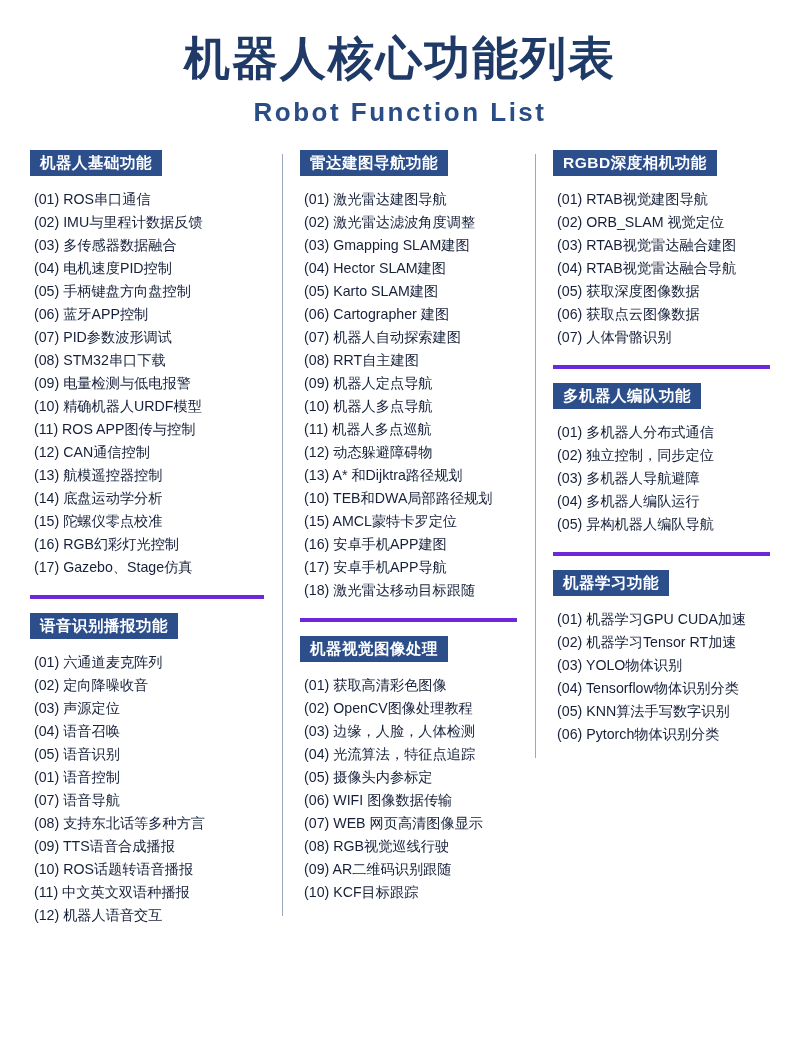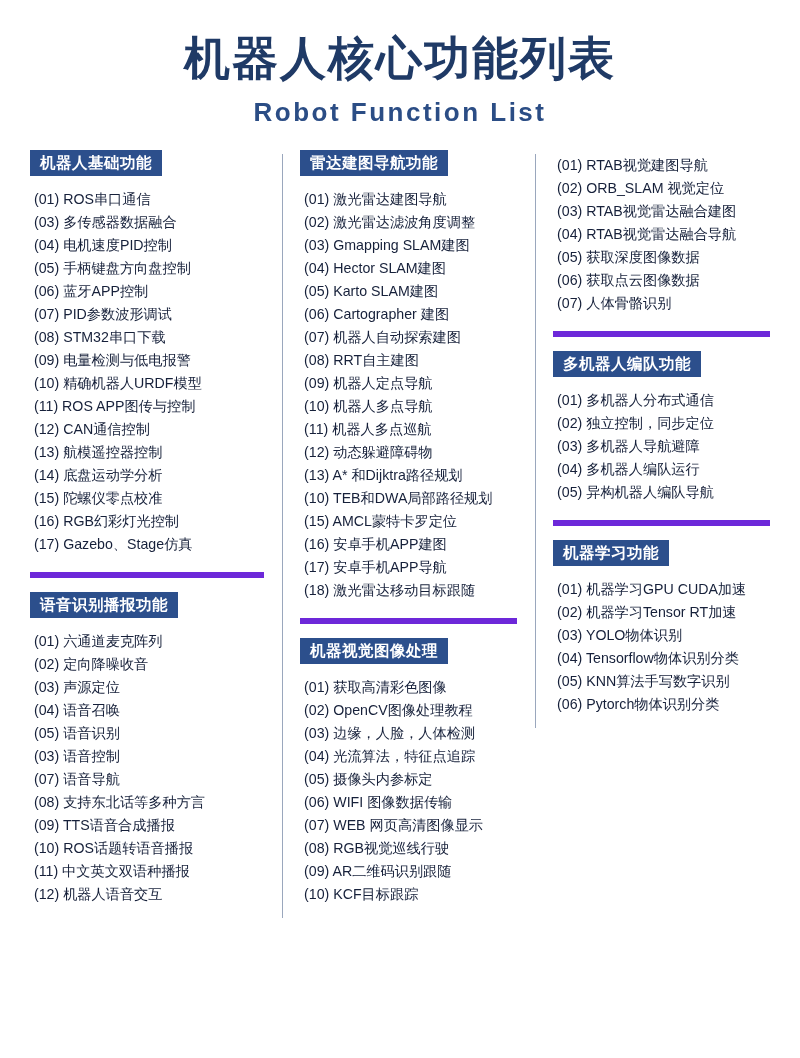--- a/index.html
+++ b/index.html
@@ -57,21 +57,21 @@
     left: 0px;
     top: 4px;
     bottom: 4px;
     width: 1px;
     background: #9aa7bd;
   }
   .card {
     margin-bottom: 16px;
   }
   .card + .card {
-    border-top: 6px solid #6d28d9;
+    border-top: 4px solid #6d28d9;
     padding-top: 14px;
   }
   .section-head {
     display: inline-block;
     background: #2c4f8c;
     color: #ffffff;
     font-size: 15.5px;
     font-weight: bold;
     padding: 4px 10px 5px 10px;
     line-height: 1.1;
@@ -100,20 +100,21 @@
   <h2 class="title-en">Robot Function List</h2>
 
   <div class="columns">
 
     <div class="col left">
 
       <div class="card">
         <div class="section-head">机器人基础功能</div>
         <ul class="items">
           <li>(01) ROS串口通信</li>
+          <li>(02) IMU与里程计数据反馈</li>
           <li>(03) 多传感器数据融合</li>
           <li>(04) 电机速度PID控制</li>
           <li>(05) 手柄键盘方向盘控制</li>
           <li>(06) 蓝牙APP控制</li>
           <li>(07) PID参数波形调试</li>
           <li>(08) STM32串口下载</li>
           <li>(09) 电量检测与低电报警</li>
           <li>(10) 精确机器人URDF模型</li>
           <li>(11) ROS APP图传与控制</li>
           <li>(12) CAN通信控制</li>
@@ -126,21 +127,21 @@
       </div>
 
       <div class="card">
         <div class="section-head">语音识别播报功能</div>
         <ul class="items">
           <li>(01) 六通道麦克阵列</li>
           <li>(02) 定向降噪收音</li>
           <li>(03) 声源定位</li>
           <li>(04) 语音召唤</li>
           <li>(05) 语音识别</li>
-          <li>(03) 语音控制</li>
+          <li>(01) 语音控制</li>
           <li>(07) 语音导航</li>
           <li>(08) 支持东北话等多种方言</li>
           <li>(09) TTS语音合成播报</li>
           <li>(10) ROS话题转语音播报</li>
           <li>(11) 中文英文双语种播报</li>
           <li>(12) 机器人语音交互</li>
         </ul>
       </div>
 
     </div>
@@ -185,20 +186,21 @@
           <li>(09) AR二维码识别跟随</li>
           <li>(10) KCF目标跟踪</li>
         </ul>
       </div>
 
     </div>
 
     <div class="col right">
 
       <div class="card">
+        <div class="section-head">RGBD深度相机功能</div>
         <ul class="items">
           <li>(01) RTAB视觉建图导航</li>
           <li>(02) ORB_SLAM 视觉定位</li>
           <li>(03) RTAB视觉雷达融合建图</li>
           <li>(04) RTAB视觉雷达融合导航</li>
           <li>(05) 获取深度图像数据</li>
           <li>(06) 获取点云图像数据</li>
           <li>(07) 人体骨骼识别</li>
         </ul>
       </div>

